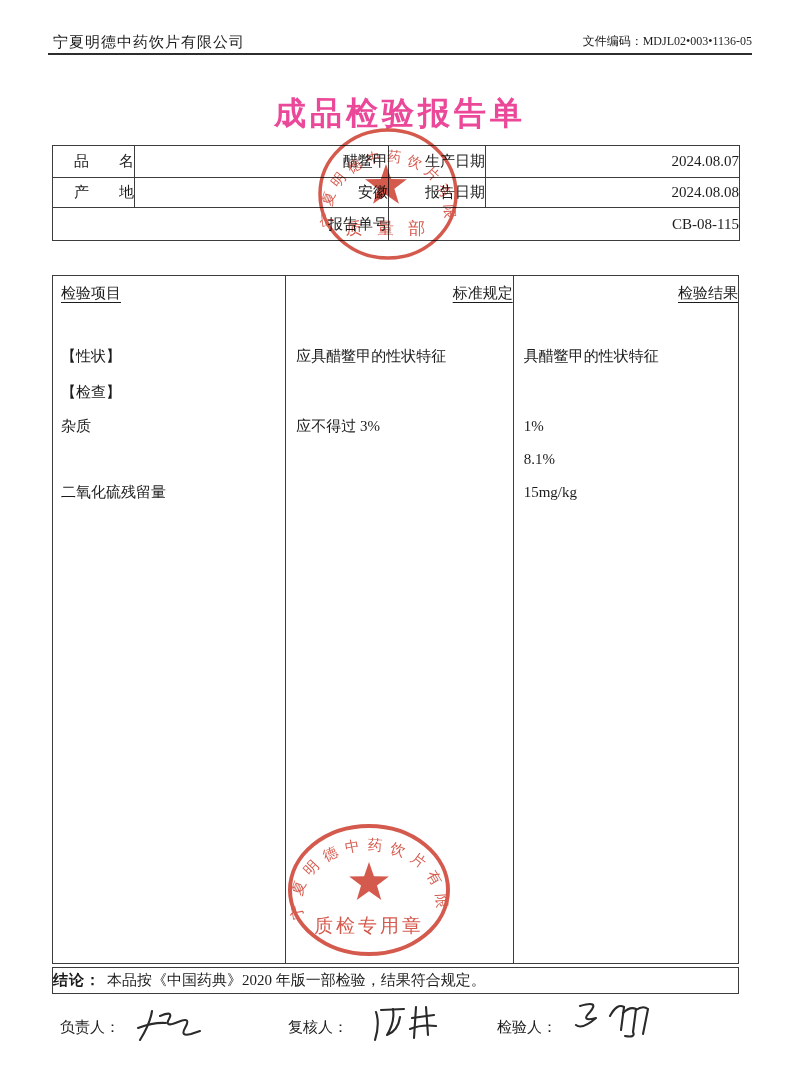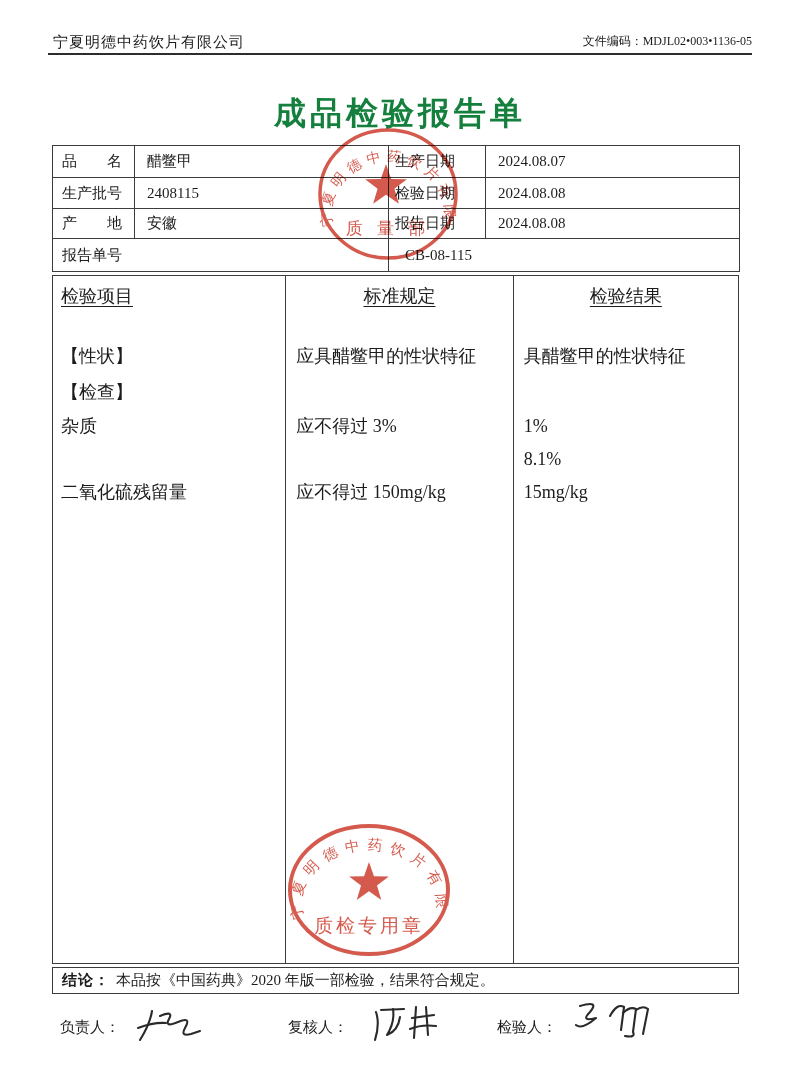--- a/index.html
+++ b/index.html
@@ -12,51 +12,50 @@
   }
   .abs { position: absolute; }
   
   .company { left: 53px; top: 33px; font-size: 15px; letter-spacing: 1px; }
   .doccode { right: 48px; top: 33px; font-size: 12px; }
   .head-rule { left: 48px; top: 53px; width: 704px; height: 2px; background: #2d2d2d; }
   
   .title {
     left: 0; top: 92px; width: 100%;
     text-align: center; font-size: 32px; font-weight: bold;
-    letter-spacing: 4px; color: #15803d;
+    letter-spacing: 4px; color: #ec4899;
   }
   
   table.info {
     position: absolute; left: 52px; top: 145px; width: 687px;
     border-collapse: collapse; table-layout: fixed; font-size: 15px;
   }
-  table.info td { border: 1px solid #3c3c3c; padding: 0 0 0 12px; vertical-align: middle; }
+  table.info td { border: 1px solid #3c3c3c; padding: 0 0 0 12px; vertical-align: middle; text-align: right; }
   table.info td.lbl { padding-left: 9px; }
   table.info td.lbl2 { padding-left: 6px; }
   
   .rtable {
     position: absolute; left: 52px; top: 275px; width: 687px; height: 689px;
-    border: 1px solid #3c3c3c; display: flex; font-size: 18px;
+    border: 1px solid #3c3c3c; display: flex; font-size: 15px;
   }
   .rcol { position: relative; height: 100%; }
   .rcol1 { width: 233px; }
   .rcol2 { width: 228px; border-left: 1px solid #3c3c3c; }
   .rcol3 { width: 226px; border-left: 1px solid #3c3c3c; }
   .rhead {
     position: absolute; top: 8px; left: 0; width: 100%;
-    text-decoration: underline; text-underline-offset: 4px; text-align: center;
+    text-decoration: underline; text-underline-offset: 4px; text-align: right;
   }
   .rcol1 .rhead { text-align: left; padding-left: 8px; width: auto; }
   .rcell { position: absolute; left: 10px; right: 4px; line-height: 20px; }
   .rcol1 .rcell { left: 8px; }
   
   .conclusion {
     left: 52px; top: 967px; width: 687px; height: 27px;
     border: 1px solid #3c3c3c; font-size: 15px; line-height: 25px;
-    padding-left: 9px;
   }
   .conclusion b { letter-spacing: 1px; margin-right: 6px; }
   
   .sig-label { top: 1018px; font-size: 15px; }
   .sigsvg { stroke: #2a2a2a; stroke-width: 2.1; fill: none;
             stroke-linecap: round; stroke-linejoin: round; }
   
   .stamp { opacity: 0.82; mix-blend-mode: multiply; pointer-events: none; }
 </style>
 </head>
@@ -75,26 +74,20 @@
       <col style="width:97px">
       <col style="width:254px">
     </colgroup>
   <tbody>
       <tr style="height:32px">
     <td class="lbl">品　　名</td>
     <td>醋鳖甲</td>
     <td class="lbl2">生产日期</td>
     <td>2024.08.07</td>
   </tr>
-  <tr style="height:31px">
-    <td class="lbl">生产批号</td>
-    <td>2408115</td>
-    <td class="lbl2">检验日期</td>
-    <td>2024.08.08</td>
-  </tr>
   <tr style="height:30px">
     <td class="lbl">产　　地</td>
     <td>安徽</td>
     <td class="lbl2">报告日期</td>
     <td>2024.08.08</td>
   </tr>
   <tr style="height:33px">
     <td colspan="2" class="lbl">报告单号</td>
     <td colspan="2" style="padding-left:16px">CB-08-115</td>
   </tr>
@@ -107,21 +100,20 @@
     <div class="rcell" style="top:106px">【检查】</div>
     <div class="rcell" style="top:70px">【性状】</div>
     <div class="rcell" style="top:140px">杂质</div>
     <div class="rcell" style="top:206px">二氧化硫残留量</div>
   </div>
   <div class="rcol rcol2">
     <div class="rhead">标准规定</div>
     <div class="rcell" style="top:70px">应具醋鳖甲的性状特征</div>
     <div class="rcell" style="top:106px"></div>
     <div class="rcell" style="top:140px">应不得过 3%</div>
-    <div class="rcell" style="top:206px">应不得过 150mg/kg</div>
   </div>
   <div class="rcol rcol3">
     <div class="rhead">检验结果</div>
     <div class="rcell" style="top:70px">具醋鳖甲的性状特征</div>
     <div class="rcell" style="top:106px"></div>
     <div class="rcell" style="top:140px">1%</div>
     <div class="rcell" style="top:173px">8.1%</div>
     <div class="rcell" style="top:206px">15mg/kg</div>
   </div>
 </div>

